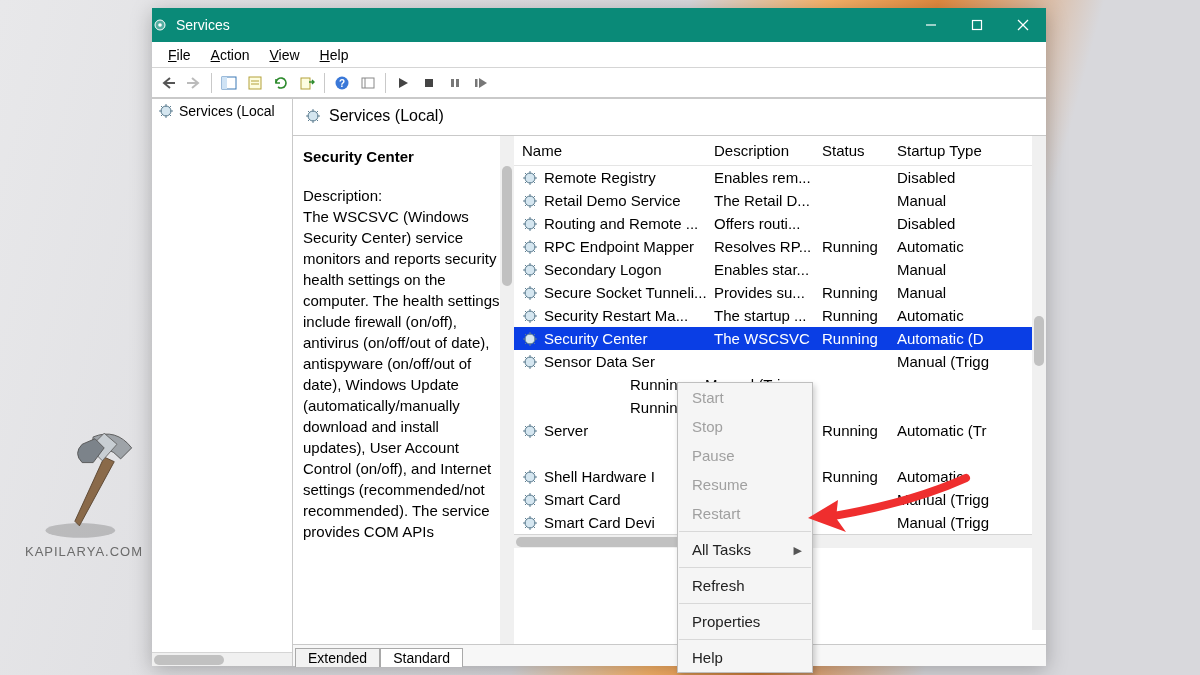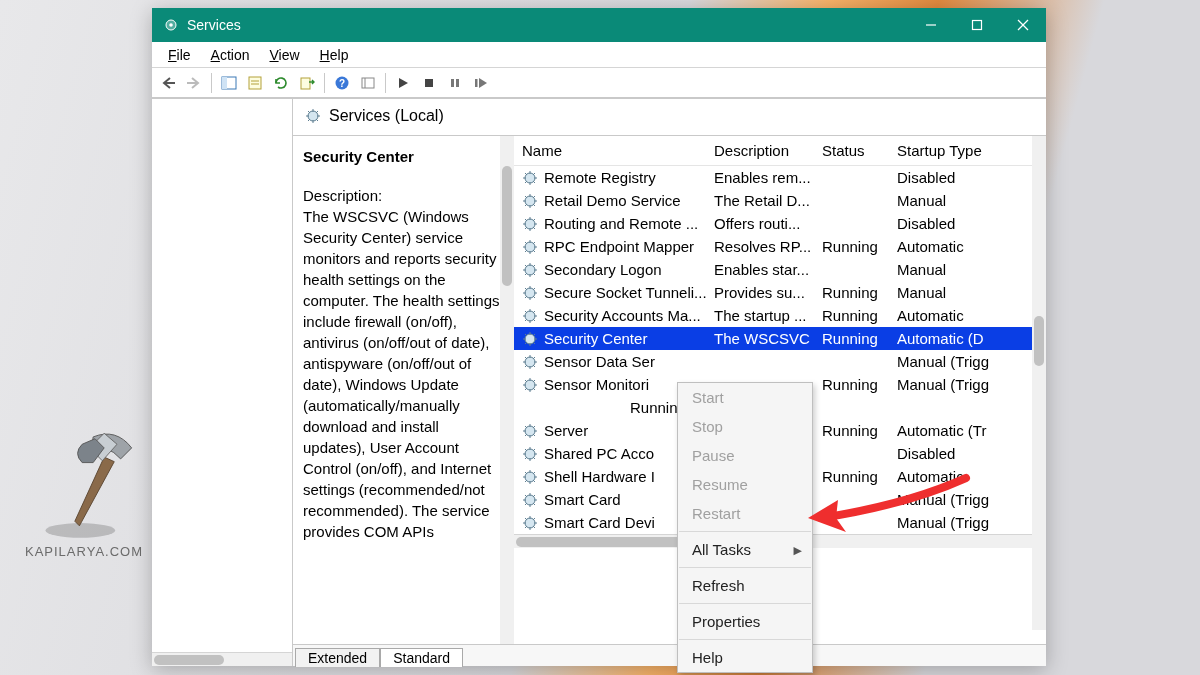--- a/index.html
+++ b/index.html
@@ -16,21 +16,21 @@
     display: flex;
     flex-direction: column;
   }
   
   .titlebar {
     background: #0a8a78;
     color: #fff;
     height: 34px;
     display: flex;
     align-items: center;
-    padding-left: 11px;
+    padding-left: 0;
   }
   .titlebar .ticon { width: 16px; height: 16px; margin-right: 8px; }
   .titlebar .title { font-size: 14px; flex: 1; }
   .winbtns { display: flex; height: 100%; }
   .winbtn { width: 46px; display:flex; align-items:center; justify-content:center; }
   .winbtn svg { stroke:#fff; fill:none; }
   
   .menubar {
     height: 26px;
     display: flex;
@@ -327,20 +327,27 @@
     <div class="tbbtn">
         <svg width="14" height="12" viewBox="0 0 14 12">
           <rect x="1" y="2" width="2.5" height="8" fill="#777"></rect>
           <path d="M5 1 L13 6 L5 11 Z" fill="#777"></path>
         </svg>
       </div>
   </div>
 
   <div class="body">
     <div class="tree">
+      <div class="tree-item">
+        <svg class="gear svc-gear" viewBox="0 0 16 16">
+            <circle cx="8" cy="8" r="5"></circle>
+            <path d="M8 1v3M8 12v3M1 8h3M12 8h3M3 3l2 2M11 11l2 2M13 3l-2 2M5 11l-2 2"></path>
+          </svg>
+        <span>Services (Local</span>
+      </div>
       <div class="hscroll" style="position:absolute;bottom:0;left:0;right:0">
           <div class="thumb" style="left:2px;width:70px"></div>
         </div>
     </div>
 
     <div class="right">
       <div class="right-header">
         <svg class="gear svc-gear" viewBox="0 0 16 16">
             <circle cx="8" cy="8" r="5"></circle>
             <path d="M8 1v3M8 12v3M1 8h3M12 8h3M3 3l2 2M11 11l2 2M13 3l-2 2M5 11l-2 2"></path>
@@ -437,21 +444,21 @@
                 <div class="c-desc">Provides su...</div>
                 <div class="c-status">Running</div>
                 <div class="c-startup">Manual</div>
               </div>
               <div class="row">
                 <div class="c-name">
                   <svg class="svc-icon svc-gear" viewBox="0 0 16 16">
                     <circle cx="8" cy="8" r="5"></circle>
                     <path d="M8 1v3M8 12v3M1 8h3M12 8h3M3 3l2 2M11 11l2 2M13 3l-2 2M5 11l-2 2"></path>
                   </svg>
-                  <span>Security Accounts Ma...</span>
+                  <span>Security Restart Ma...</span>
                 </div>
                 <div class="c-desc">The startup ...</div>
                 <div class="c-status">Running</div>
                 <div class="c-startup">Automatic</div>
               </div>
               <div class="row selected">
                 <div class="c-name">
                   <svg class="svc-icon svc-gear" viewBox="0 0 16 16">
                     <circle cx="8" cy="8" r="5"></circle>
                     <path d="M8 1v3M8 12v3M1 8h3M12 8h3M3 3l2 2M11 11l2 2M13 3l-2 2M5 11l-2 2"></path>
@@ -468,27 +475,20 @@
                     <circle cx="8" cy="8" r="5"></circle>
                     <path d="M8 1v3M8 12v3M1 8h3M12 8h3M3 3l2 2M11 11l2 2M13 3l-2 2M5 11l-2 2"></path>
                   </svg>
                   <span>Sensor Data Ser</span>
                 </div>
                 <div class="c-desc"></div>
                 <div class="c-status"></div>
                 <div class="c-startup">Manual (Trigg</div>
               </div>
               <div class="row">
-                <div class="c-name">
-                  <svg class="svc-icon svc-gear" viewBox="0 0 16 16">
-                    <circle cx="8" cy="8" r="5"></circle>
-                    <path d="M8 1v3M8 12v3M1 8h3M12 8h3M3 3l2 2M11 11l2 2M13 3l-2 2M5 11l-2 2"></path>
-                  </svg>
-                  <span>Sensor Monitori</span>
-                </div>
                 <div class="c-desc"></div>
                 <div class="c-status">Running</div>
                 <div class="c-startup">Manual (Trigg</div>
               </div>
               <div class="row">
                 <div class="c-desc"></div>
                 <div class="c-status">Running</div>
                 <div class="c-startup">Manual (Trigg</div>
               </div>
               <div class="row">
@@ -497,27 +497,20 @@
                     <circle cx="8" cy="8" r="5"></circle>
                     <path d="M8 1v3M8 12v3M1 8h3M12 8h3M3 3l2 2M11 11l2 2M13 3l-2 2M5 11l-2 2"></path>
                   </svg>
                   <span>Server</span>
                 </div>
                 <div class="c-desc"></div>
                 <div class="c-status">Running</div>
                 <div class="c-startup">Automatic (Tr</div>
               </div>
               <div class="row">
-                <div class="c-name">
-                  <svg class="svc-icon svc-gear" viewBox="0 0 16 16">
-                    <circle cx="8" cy="8" r="5"></circle>
-                    <path d="M8 1v3M8 12v3M1 8h3M12 8h3M3 3l2 2M11 11l2 2M13 3l-2 2M5 11l-2 2"></path>
-                  </svg>
-                  <span>Shared PC Acco</span>
-                </div>
                 <div class="c-desc"></div>
                 <div class="c-status"></div>
                 <div class="c-startup">Disabled</div>
               </div>
               <div class="row">
                 <div class="c-name">
                   <svg class="svc-icon svc-gear" viewBox="0 0 16 16">
                     <circle cx="8" cy="8" r="5"></circle>
                     <path d="M8 1v3M8 12v3M1 8h3M12 8h3M3 3l2 2M11 11l2 2M13 3l-2 2M5 11l-2 2"></path>
                   </svg>

